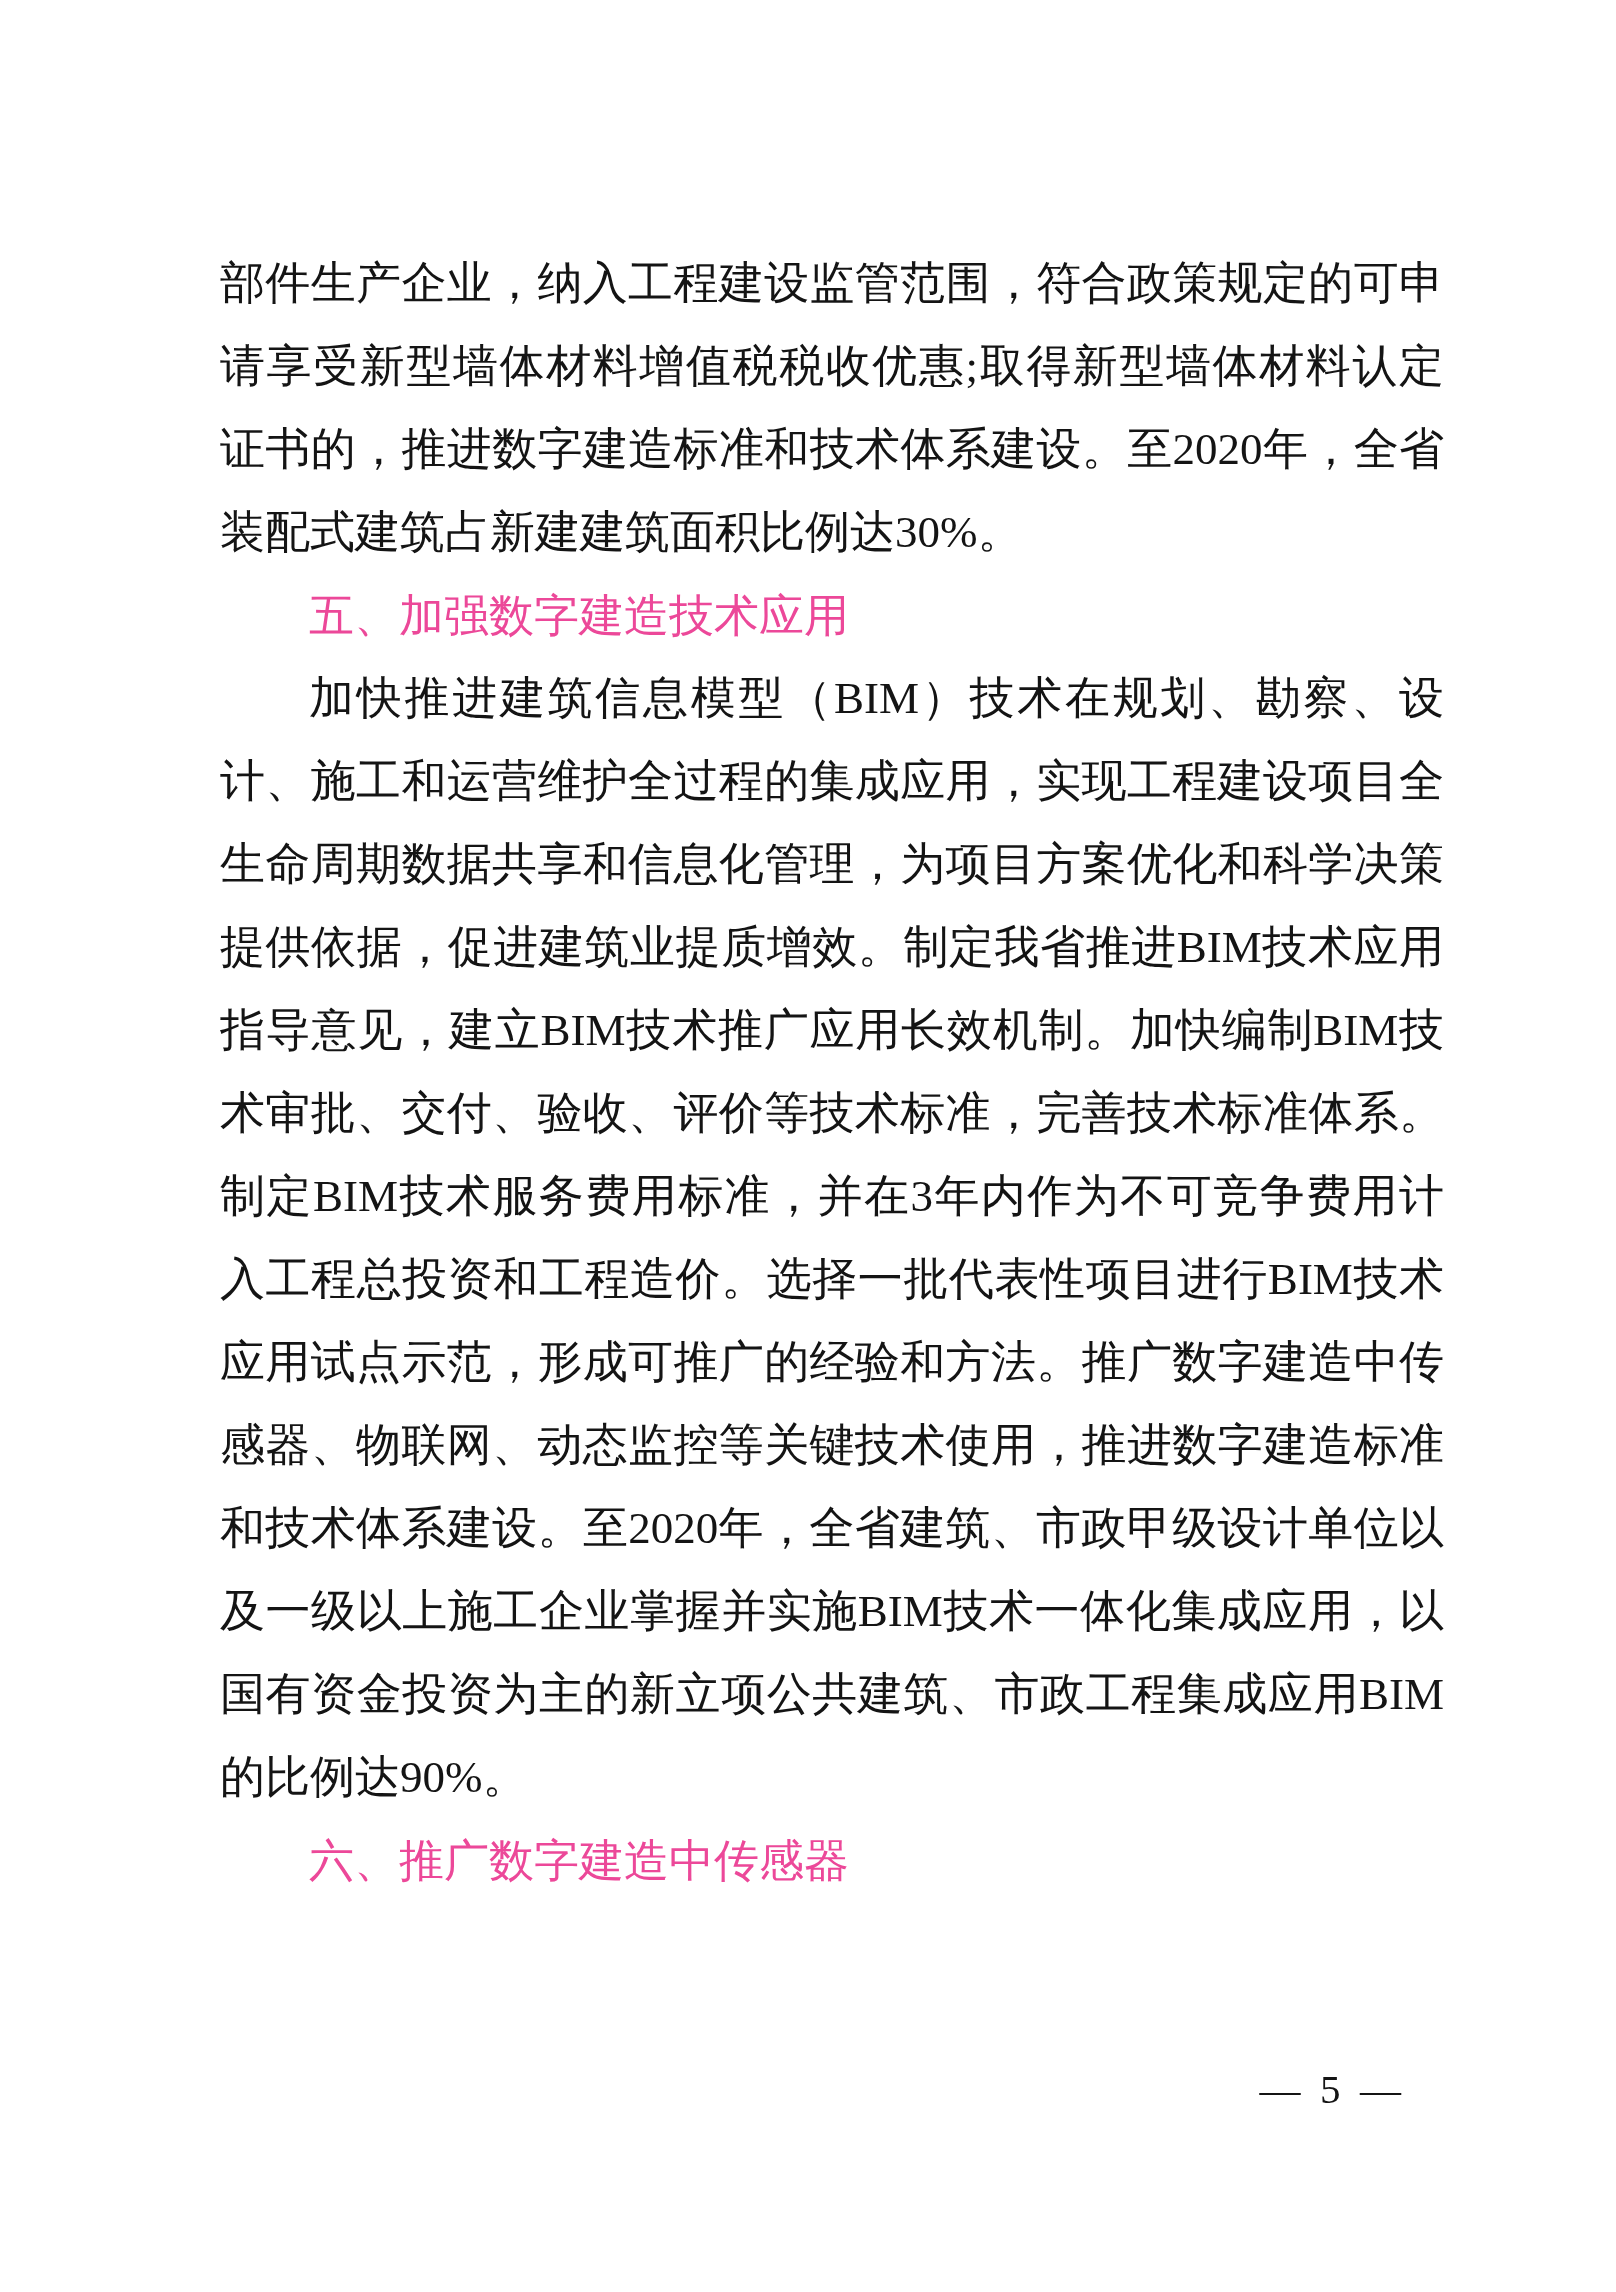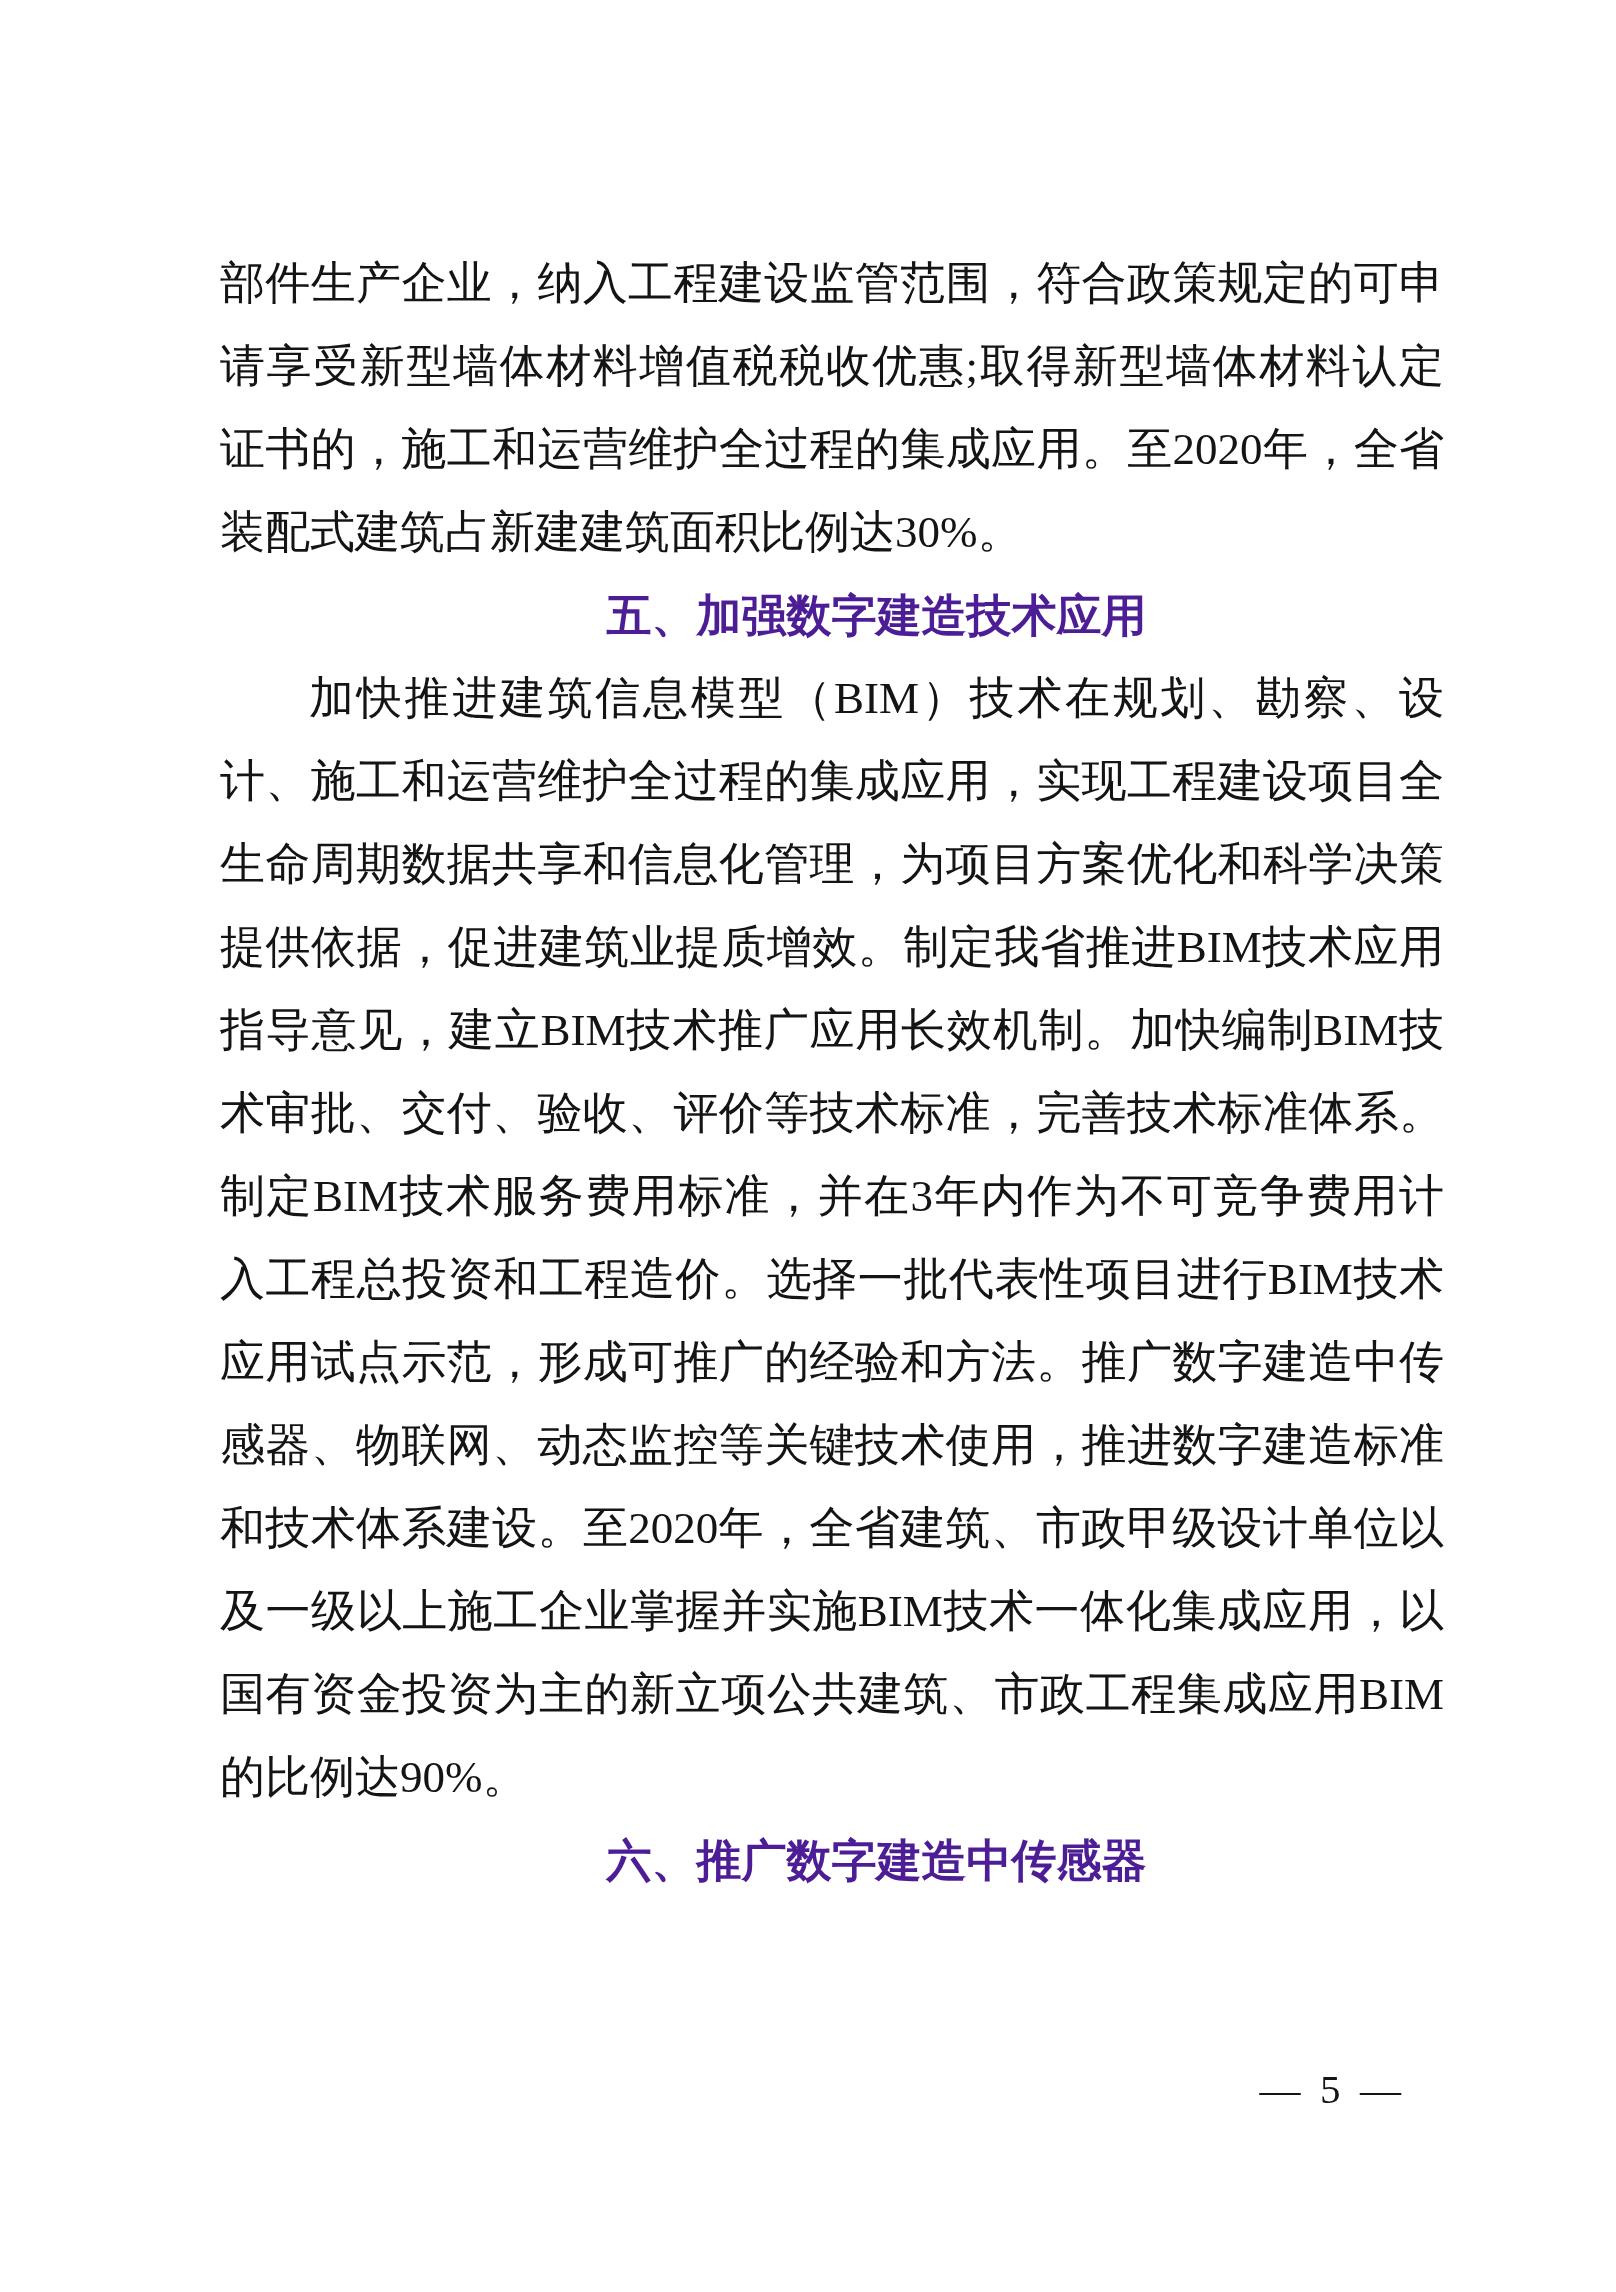--- a/index.html
+++ b/index.html
@@ -28,43 +28,43 @@
   }
   .paragraph {
     margin: 0;
   }
   .paragraph.indent {
     text-indent: 89px;
   }
   .heading {
     margin: 0;
     text-indent: 89px;
-    text-align: center;
+    text-align: left;
     font-family: "Liberation Sans", "DejaVu Sans", sans-serif;
-    font-weight: 700;
-    color: #4c1d95;
+    font-weight: 400;
+    color: #ec4899;
   }
   .page-footer {
     position: absolute;
     top: 2061px;
     right: 216px;
     color: #141414;
     font-family: "Liberation Serif", "DejaVu Serif", serif;
     font-size: 41px;
     line-height: 56px;
     word-spacing: 9.3px;
     white-space: nowrap;
   }
 </style>
 </head>
 <body>
 
 <div class="page">
   <main class="doc-body" id="doc-body">
-      <div class="paragraph">部件生产企业，纳入工程建设监管范围，符合政策规定的可申请享受新型墙体材料增值税税收优惠;取得新型墙体材料认定证书的，施工和运营维护全过程的集成应用。至2020年，全省装配式建筑占新建建筑面积比例达30%。</div>
+      <div class="paragraph">部件生产企业，纳入工程建设监管范围，符合政策规定的可申请享受新型墙体材料增值税税收优惠;取得新型墙体材料认定证书的，推进数字建造标准和技术体系建设。至2020年，全省装配式建筑占新建建筑面积比例达30%。</div>
       <div class="heading">五、加强数字建造技术应用</div>
       <div class="paragraph indent">加快推进建筑信息模型（BIM）技术在规划、勘察、设计、施工和运营维护全过程的集成应用，实现工程建设项目全生命周期数据共享和信息化管理，为项目方案优化和科学决策提供依据，促进建筑业提质增效。制定我省推进BIM技术应用指导意见，建立BIM技术推广应用长效机制。加快编制BIM技术审批、交付、验收、评价等技术标准，完善技术标准体系。制定BIM技术服务费用标准，并在3年内作为不可竞争费用计入工程总投资和工程造价。选择一批代表性项目进行BIM技术应用试点示范，形成可推广的经验和方法。推广数字建造中传感器、物联网、动态监控等关键技术使用，推进数字建造标准和技术体系建设。至2020年，全省建筑、市政甲级设计单位以及一级以上施工企业掌握并实施BIM技术一体化集成应用，以国有资金投资为主的新立项公共建筑、市政工程集成应用BIM的比例达90%。</div>
       <div class="heading">六、推广数字建造中传感器</div>
     </main>
   <footer class="page-footer">
     <span>— 5 —</span>
   </footer>
 </div>
 
 

